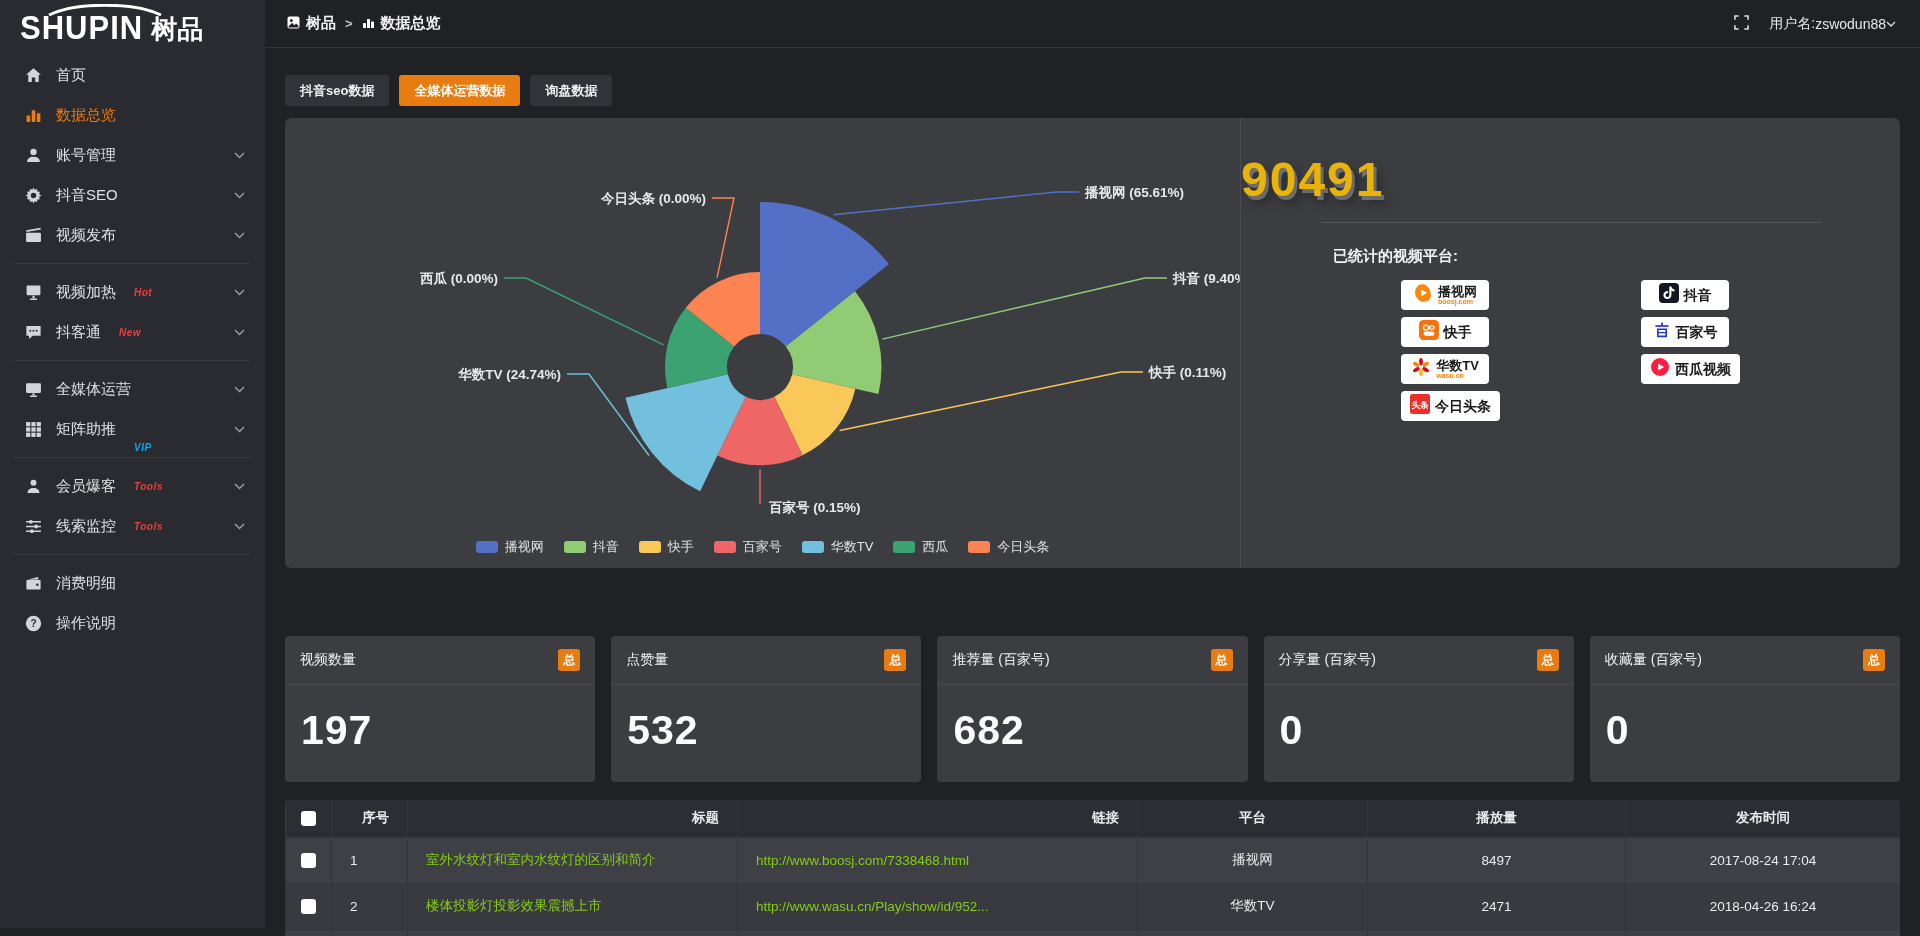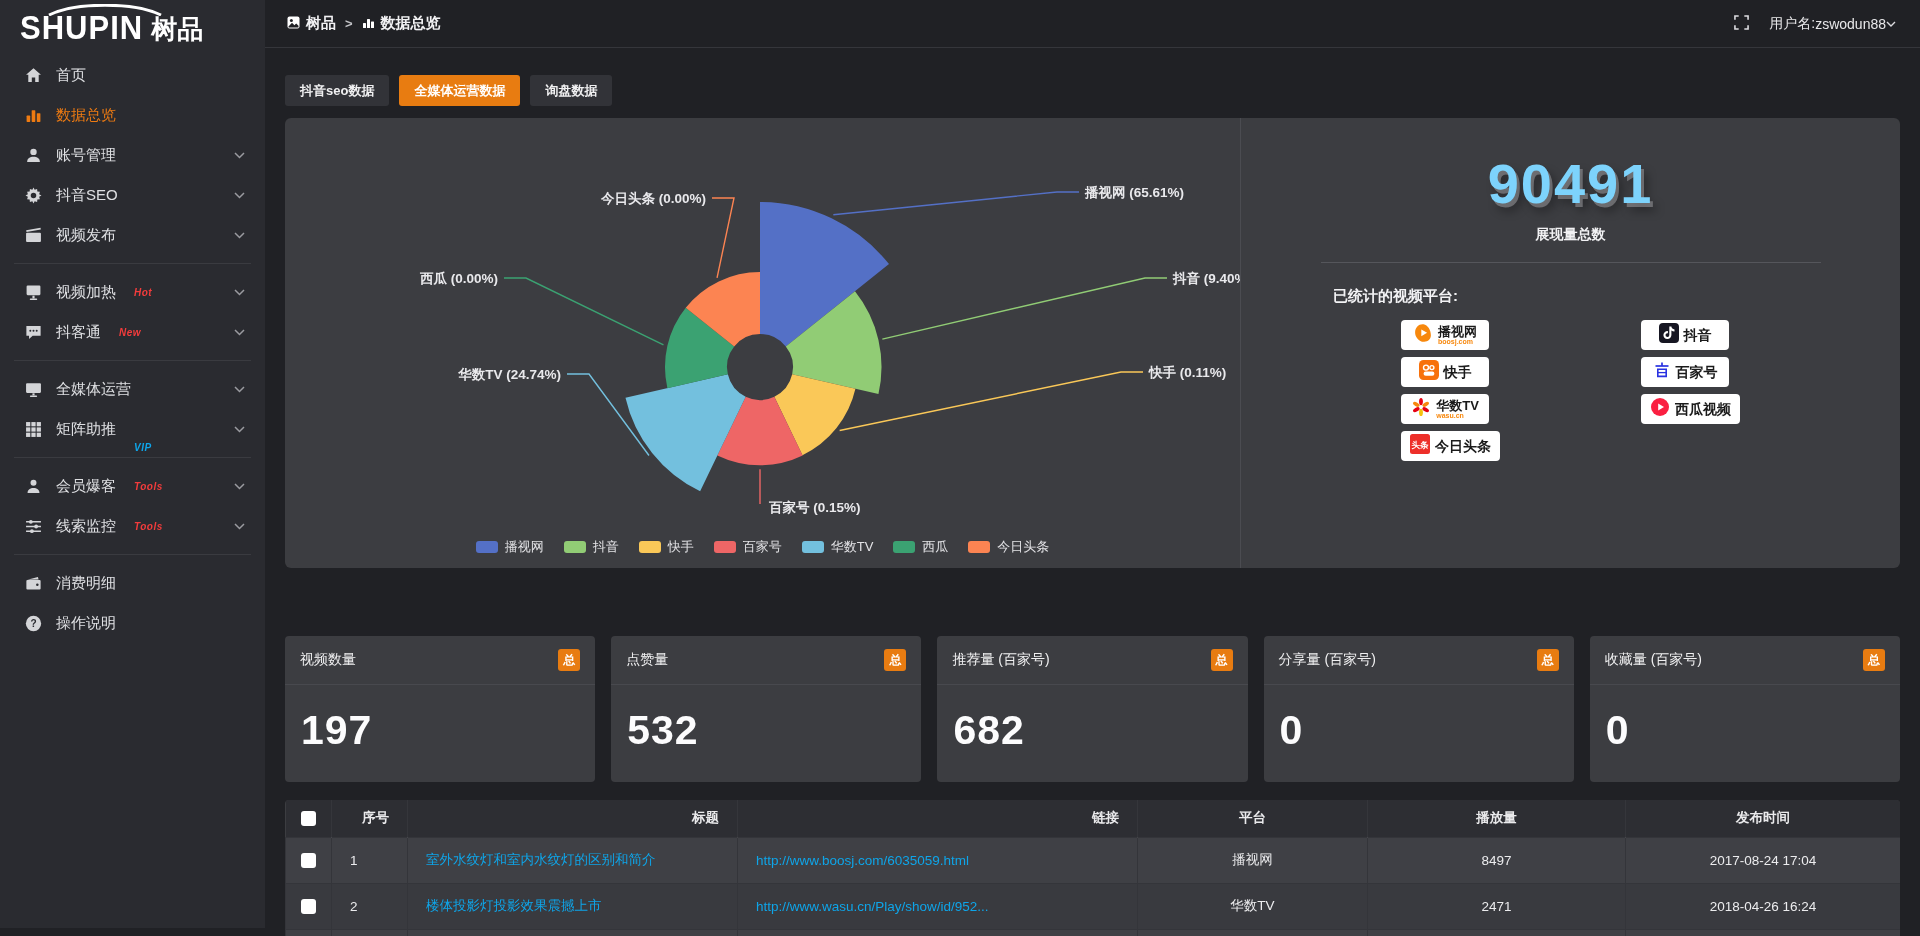--- a/index.html
+++ b/index.html
@@ -40,21 +40,21 @@
 
   .panel { margin-top:12px; height:450px; background:#3c3d41; border-radius:6px; display:flex; overflow:hidden; }
   .chart-area { width:955px; position:relative; flex:none; }
   .chart-area svg.pie { position:absolute; left:0; top:0; }
   .legend { position:absolute; bottom:12px; left:0; right:0; display:flex; justify-content:center;
     align-items:center; gap:20px; font-size:13px; color:#e3e3e6; }
   .legend-item { display:flex; align-items:center; gap:7px; cursor:pointer; }
   .legend-sw { width:22px; height:12px; border-radius:3px; display:inline-block; }
 
   .summary { flex:1; border-left:1px solid #4b4c51; padding-top:38px; }
-  .big-number { text-align:center; font-size:56px; font-weight:900; color:#7dd3fc; letter-spacing:2px;
+  .big-number { font-size:48px; font-weight:900; color:#eab308; letter-spacing:2px;
     text-shadow:3px 4px 0 rgba(165,165,170,.5), 6px 8px 10px rgba(0,0,0,.35); line-height:1; }
   .big-label { text-align:center; font-size:14px; font-weight:bold; margin-top:14px; color:#f2f2f4; }
   .sum-hr { border:0; border-top:1px solid #55565b; width:500px; margin:18px auto 0; }
   .platforms-title { margin:24px 0 14px 92px; font-size:15px; font-weight:bold; color:#f2f2f4; }
   .platforms { margin-left:160px; display:grid; grid-template-columns:110px 110px; column-gap:130px; row-gap:7px; }
   .badge-logo { height:30px; min-width:88px; padding:0 9px; background:#fff; border-radius:4px;
     display:flex; align-items:center; justify-content:center; gap:5px; justify-self:start; }
   .pl-name { font-size:13px; font-weight:bold; color:#1a1a1a; line-height:1.05; white-space:nowrap; }
   .pl-col { display:flex; flex-direction:column; align-items:flex-start; }
   .pl-sub { font-size:7px; font-weight:bold; color:#f7880d; line-height:1; }
@@ -68,21 +68,21 @@
   .card-value { padding:22px 16px 0; font-size:41px; font-weight:600; color:#fcfcfd; letter-spacing:1px; }
 
   .table-wrap { margin-top:18px; background:#3c3d41; border-radius:4px 4px 0 0; overflow:hidden; }
   table { width:100%; border-collapse:collapse; font-size:13.5px; table-layout:fixed; }
   thead tr { background:#2d2e33; height:37px; }
   th { font-weight:bold; color:#eaeaec; text-align:right; padding:0 18px; border-right:1px solid rgba(255,255,255,.04); }
   tbody tr { height:46px; background:#3f4045; }
   tbody tr:nth-child(even){ background:#393a3f; }
   td { padding:0 18px; border:1px solid #34353a; color:#ececee; }
   th.c-center, td.c-center { text-align:center; }
-  td.c-link { color:#0ea5e9; cursor:pointer; white-space:nowrap; overflow:hidden; text-overflow:ellipsis; }
+  td.c-link { color:#84cc16; cursor:pointer; white-space:nowrap; overflow:hidden; text-overflow:ellipsis; }
   .cbx { width:15px; height:15px; background:#fff; border-radius:3px; display:inline-block; vertical-align:middle; cursor:pointer; }
   th.col-cbx, td.col-cbx { text-align:center; padding:0; }
 </style>
 </head>
 <body>
 
 <div class="sidebar">
   <div class="logo">
     <svg class="logo-arc" width="118" height="12" viewBox="0 0 118 12">
         <path d="M3 11 C 30 -2, 88 -2, 115 11" stroke="#fff" stroke-width="3" fill="none"></path>
@@ -372,21 +372,20 @@
             <span>西瓜</span>
           </span>
           <span class="legend-item">
             <span class="legend-sw" style="background: rgb(252, 132, 82);"></span>
             <span>今日头条</span>
           </span>
         </div>
     </div>
     <div class="summary">
       <div class="big-number">90491</div>
-      <div class="big-label">展现量总数</div>
       <hr class="sum-hr">
       <div class="platforms-title">已统计的视频平台:</div>
       <div class="platforms" id="platforms">
           <div class="badge-logo">
             <span class="pl-icon"><svg width="20" height="20" viewBox="0 0 20 20">
                 <path d="M10.5 1.2C6 .6 2.3 4.2 2.1 8.9 1.9 14 6 18.6 10.8 18.8c4 .2 7-2.4 7.1-6.2C18 7 14.7 1.8 10.5 1.2z" fill="#f7880d"></path>
                 <path d="M8.3 6.4l5.8 3.4-5.8 3.4z" fill="#fff"></path>
               </svg></span>
             <span class="pl-col">
               <b class="pl-name">播视网</b>
@@ -510,21 +509,21 @@
             <th class="c-center">平台</th>
             <th class="c-center">播放量</th>
             <th class="c-center">发布时间</th>
           </tr>
         </thead>
       <tbody id="table-body">
           <tr>
             <td class="col-cbx"><span class="cbx"></span></td>
             <td>1</td>
             <td class="c-link">室外水纹灯和室内水纹灯的区别和简介</td>
-            <td class="c-link">http://www.boosj.com/6035059.html</td>
+            <td class="c-link">http://www.boosj.com/7338468.html</td>
             <td class="c-center">播视网</td>
             <td class="c-center">8497</td>
             <td class="c-center">2017-08-24 17:04</td>
           </tr>
           <tr>
             <td class="col-cbx"><span class="cbx"></span></td>
             <td>2</td>
             <td class="c-link">楼体投影灯投影效果震撼上市</td>
             <td class="c-link">http://www.wasu.cn/Play/show/id/952...</td>
             <td class="c-center">华数TV</td>

